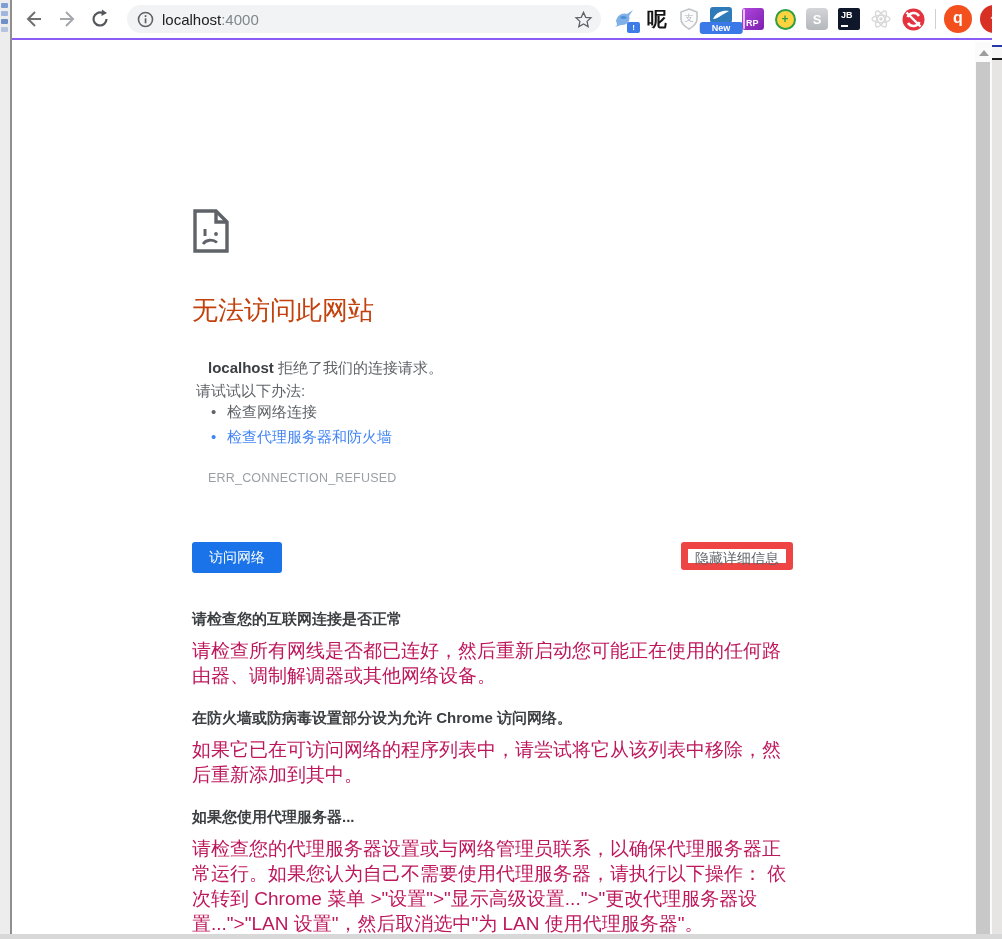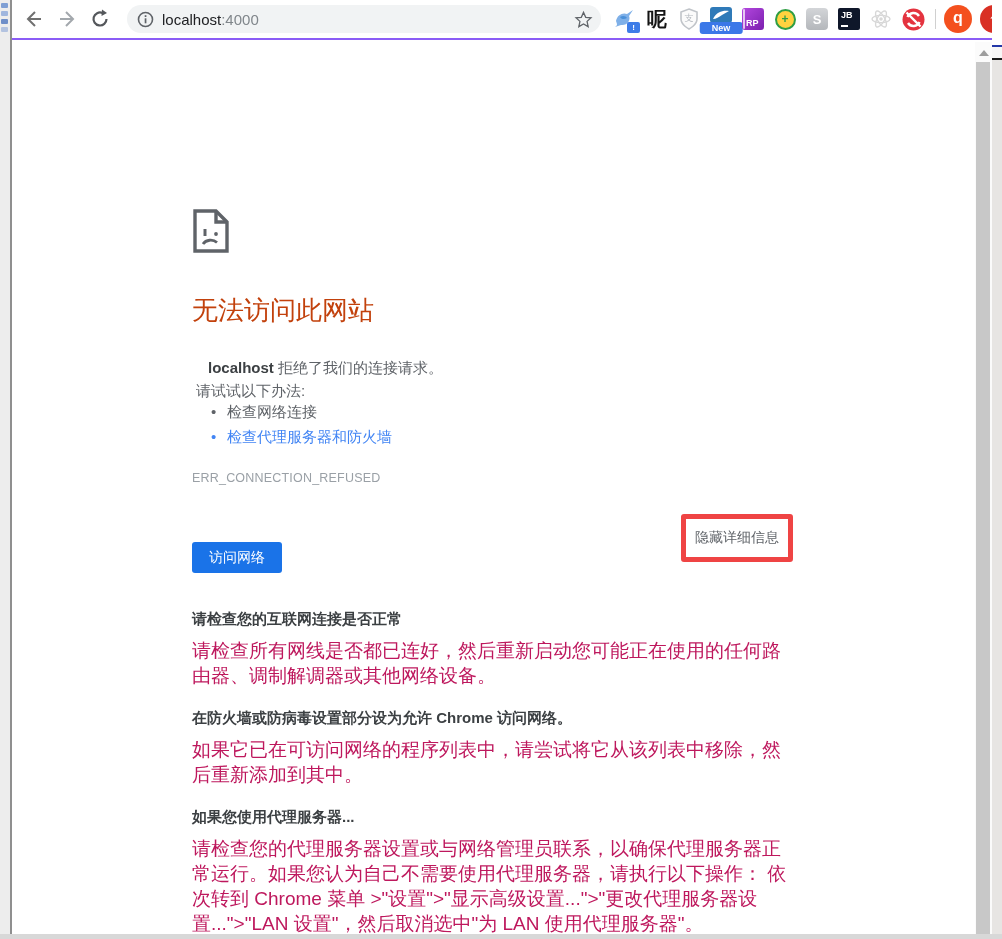--- a/index.html
+++ b/index.html
@@ -54,23 +54,23 @@
   #sad-icon{position:absolute;left:180px;top:166px;}
   #page-title{position:absolute;left:180px;top:251px;font-size:26px;color:#c2410c;margin:0;font-weight:400;}
   #msg{position:absolute;left:180px;top:301px;font-size:15px;color:#5f6368;margin:16px;}
   #msg b{color:#3c4043;}
   #try-title{position:absolute;left:180px;top:336px;font-size:15px;color:#5f6368;margin:4px;}
   #suggestions{position:absolute;left:176px;top:354px;margin:3px;padding:0;list-style:none;}
   #suggestions li{font-size:15px;line-height:25px;padding-left:36px;position:relative;color:#5f6368;}
   #suggestions li::before{content:"•";position:absolute;left:20px;}
   #suggestions li.link{color:#4285f4;}
   #suggestions li.link::before{color:#4285f4;}
-  #err-code{position:absolute;left:180px;top:429px;font-size:12.5px;color:#9aa0a6;margin:0;letter-spacing:.2px;}
+  #err-code{position:absolute;left:196px;top:429px;font-size:12.5px;color:#9aa0a6;margin:0;letter-spacing:.2px;}
   #reload-btn{position:absolute;left:180px;top:500px;height:31px;padding:0 17px;background:#1a73e8;color:#fff;font-size:14px;border:none;border-radius:3px;font-family:inherit;cursor:pointer;}
-  #hide-btn{position:absolute;left:669px;top:472px;width:112px;height:48px;background:#fff;color:#5f6368;font-size:14px;border:5px solid #ef4444;border-radius:3px;font-family:inherit;cursor:pointer;}
+  #hide-btn{position:absolute;left:669px;top:500px;width:112px;height:28px;background:#fff;color:#5f6368;font-size:14px;border:7px solid #ef4444;border-radius:3px;font-family:inherit;cursor:pointer;}
   #details{position:absolute;left:180px;top:568px;width:606px;}
   #details h3{font-size:15px;color:#3c4043;margin:0 0 9px 0;font-weight:bold;}
   #details p{font-size:19px;color:#be185d;line-height:25px;margin:0 0 21px 0;}
 
   
   #scrollbar{position:absolute;right:0;top:42px;bottom:0;width:17px;background:#fbfbfb;z-index:5;}
   #scroll-up{position:absolute;top:8px;left:4px;width:0;height:0;border-left:5px solid transparent;border-right:5px solid transparent;border-bottom:6px solid #9e9e9e;}
   #scroll-thumb{position:absolute;top:20px;bottom:0;left:1px;width:14px;background:#c8c8c8;}
 </style>
 </head>

